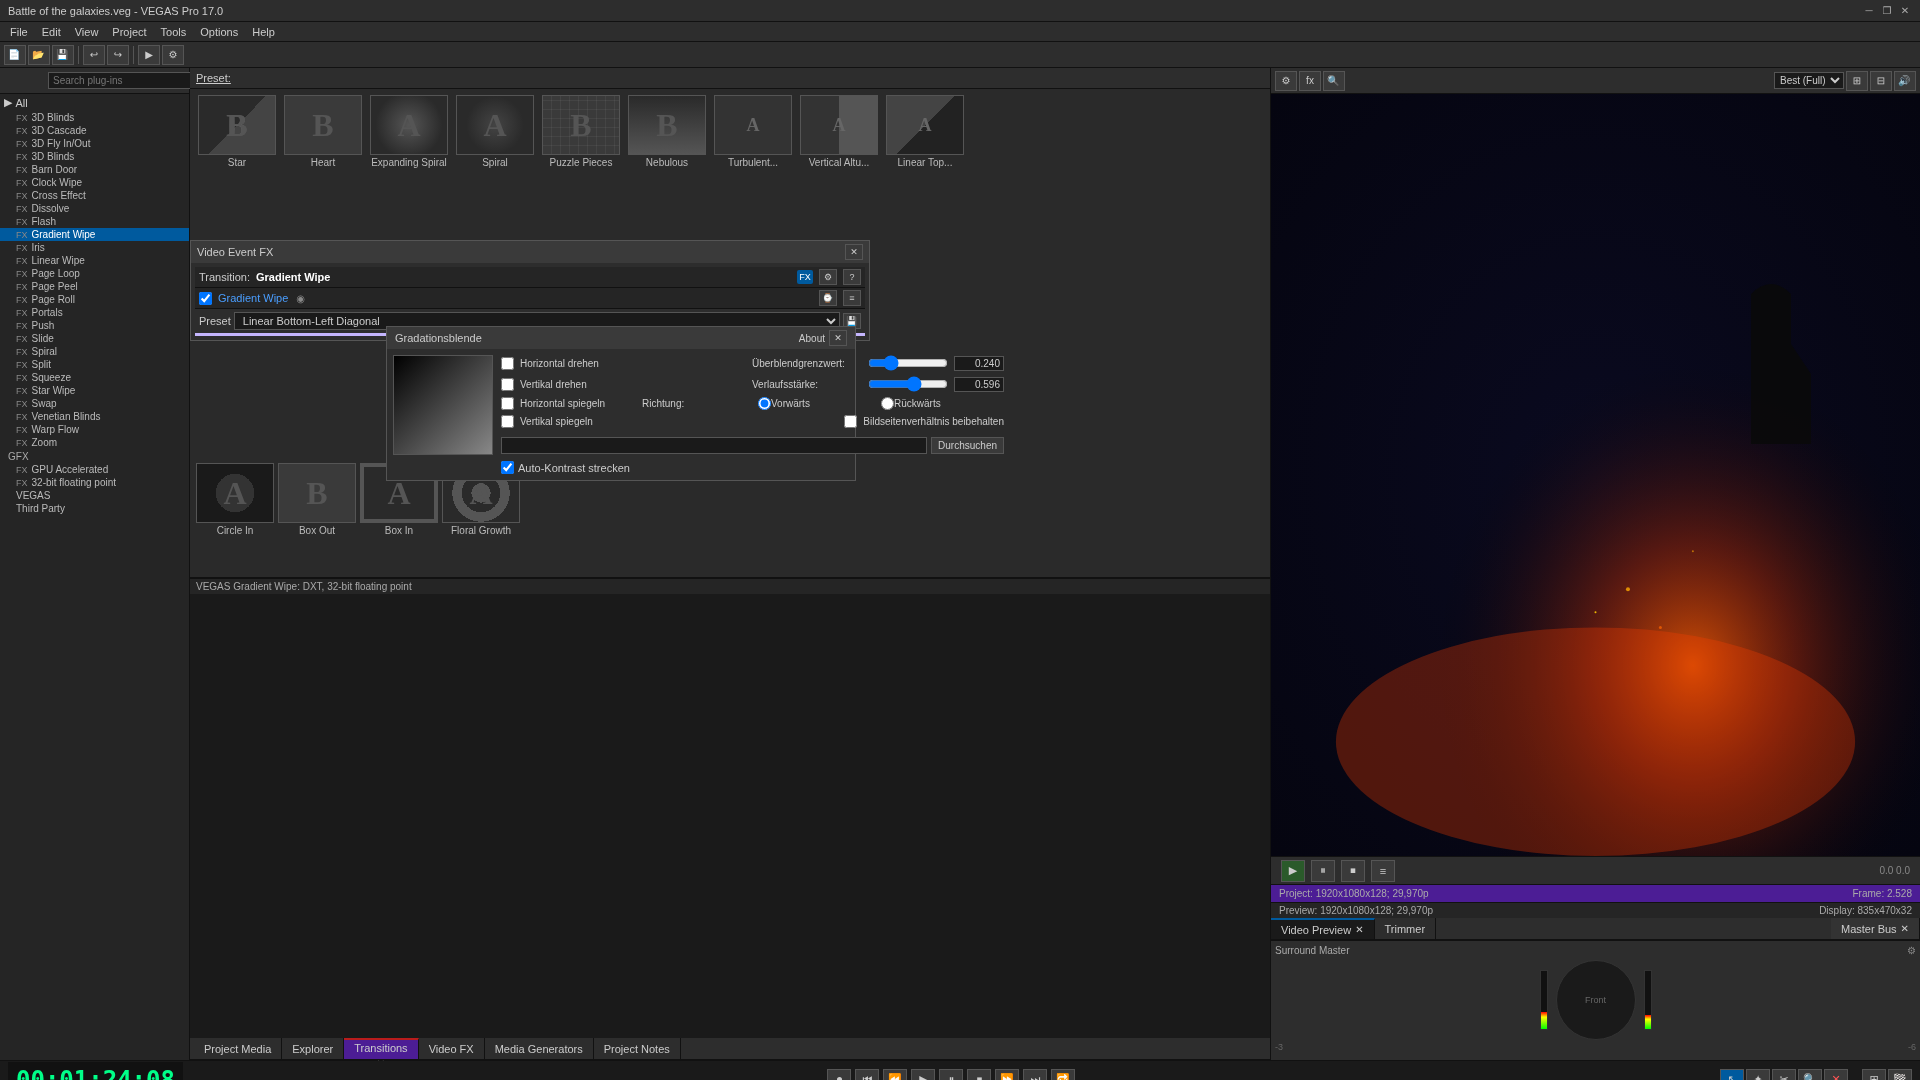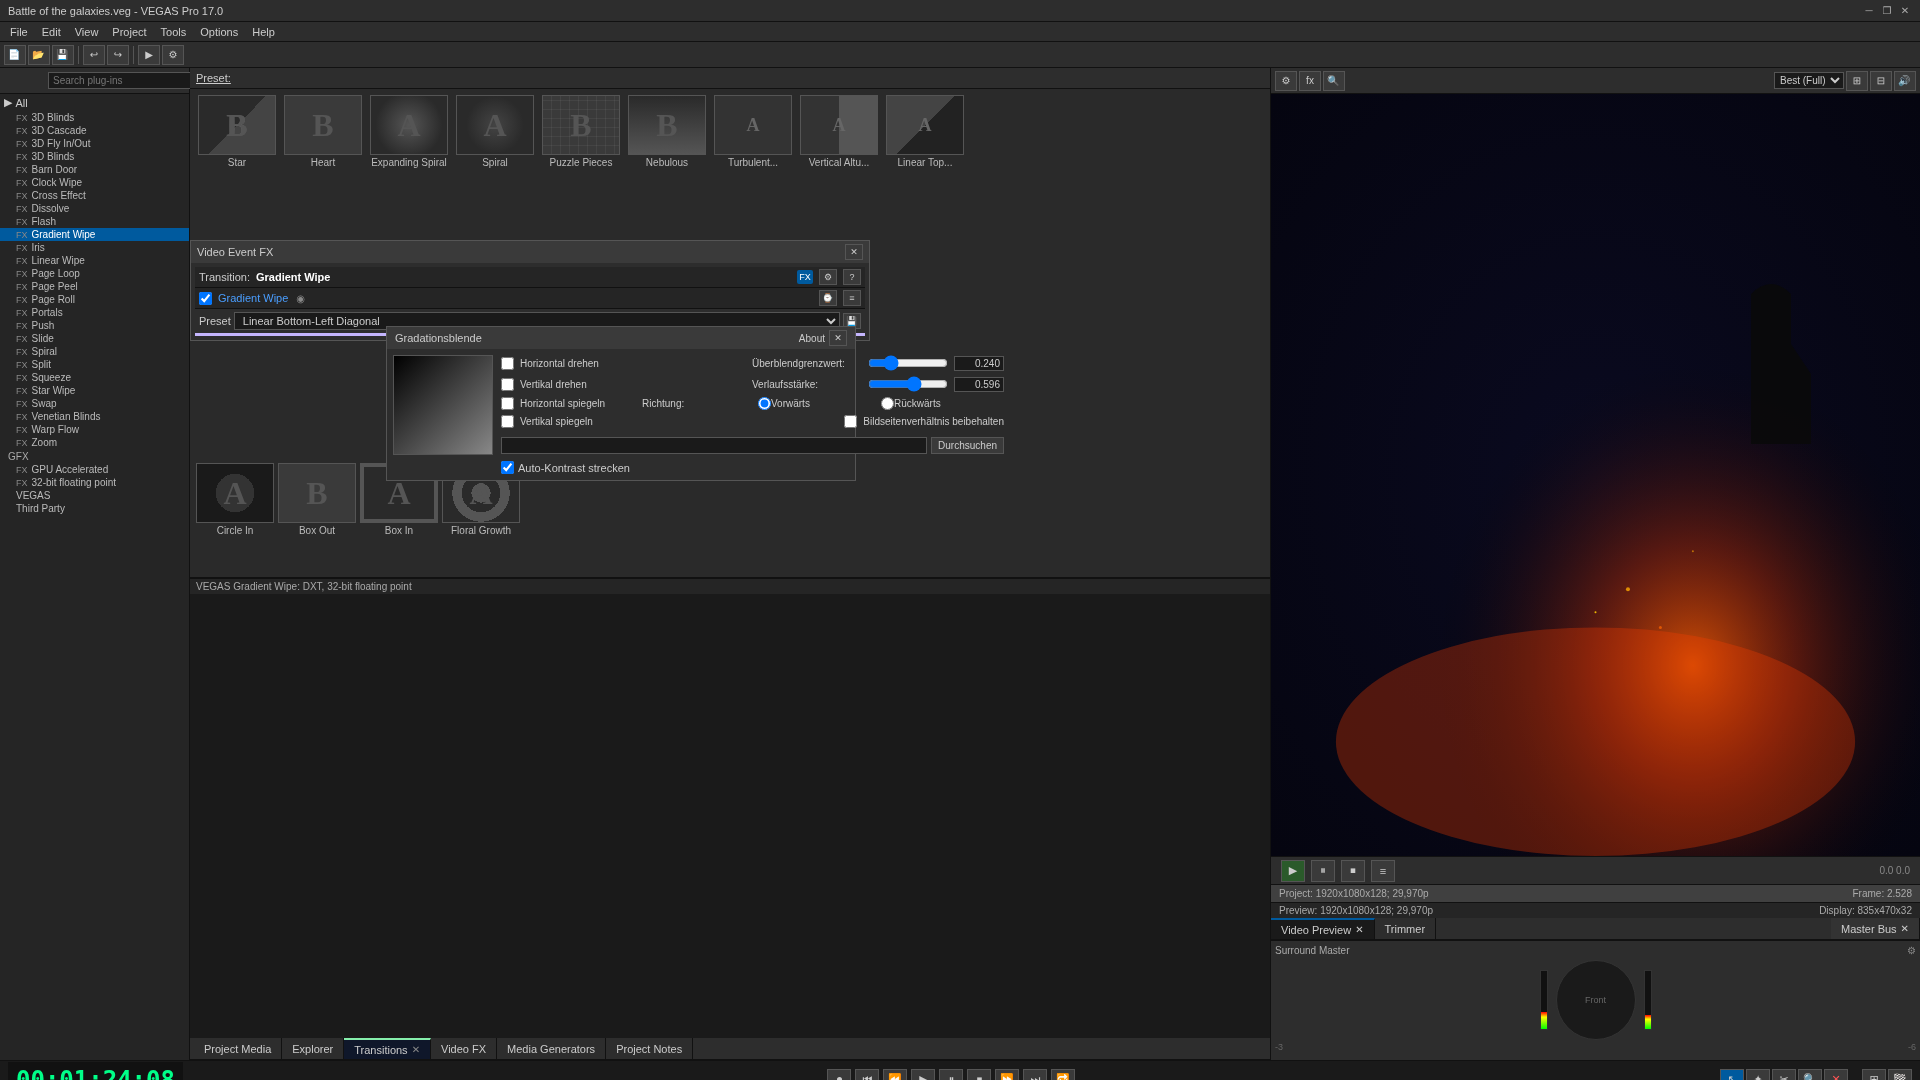--- a/index.html
+++ b/index.html
@@ -84,32 +84,32 @@
     #bottom-presets { display: flex; gap: 4px; padding: 6px; height: 100px; overflow-x: auto; }
     .bottom-preset { display: flex; flex-direction: column; align-items: center; cursor: pointer; }
     .bottom-thumb { width: 78px; height: 60px; background: #3a3a3a; border: 1px solid #555; display: flex; align-items: center; justify-content: center; font-size: 28px; font-weight: bold; color: #888; }
     .bottom-name { font-size: 10px; color: #bbb; margin-top: 2px; }
 
     
     #right-panel { width: 650px; background: #1a1a1a; border-left: 1px solid #111; display: flex; flex-direction: column; flex-shrink: 0; }
     #preview-toolbar { background: #2d2d2d; height: 26px; display: flex; align-items: center; padding: 0 4px; gap: 2px; border-bottom: 1px solid #111; }
     #preview-area { flex: 1; background: #000; display: flex; align-items: center; justify-content: center; overflow: hidden; position: relative; }
     #transport-bar { background: #2d2d2d; height: 28px; display: flex; align-items: center; padding: 0 10px; gap: 6px; border-top: 1px solid #111; }
-    #preview-info { background: #404040; padding: 3px 8px; font-size: 10px; color: #aaa; border-top: 1px solid #111; display: flex; justify-content: space-between; }
+    #preview-info { background: #4c1d95; padding: 3px 8px; font-size: 10px; color: #aaa; border-top: 1px solid #111; display: flex; justify-content: space-between; }
     #right-tabs { background: #2d2d2d; height: 22px; display: flex; align-items: stretch; border-bottom: 1px solid #111; }
     .right-tab { padding: 2px 10px; font-size: 11px; color: #ccc; cursor: pointer; border-right: 1px solid #111; display: flex; align-items: center; }
     .right-tab.active { background: #1a1a1a; border-top: 2px solid #005a9e; }
     #surround-panel { background: #2d2d2d; height: 120px; display: flex; flex-direction: column; border-top: 1px solid #111; padding: 4px; }
     .surround-title { font-size: 10px; color: #aaa; text-align: center; }
 
     
     #bottom-area { height: 290px; background: #1e1e1e; border-top: 1px solid #111; display: flex; flex-direction: column; }
     #tab-bar { background: #2d2d2d; height: 22px; display: flex; align-items: stretch; border-bottom: 1px solid #111; padding-left: 4px; }
     .tab-item { padding: 2px 10px; font-size: 11px; color: #ccc; cursor: pointer; border-right: 1px solid #111; display: flex; align-items: center; gap: 4px; }
-    .tab-item.active { background: #0f172a; border-top: 2px solid #86efac; }
+    .tab-item.active { background: #4c1d95; border-top: 2px solid #b91c1c; flex-direction: column; }
     .tab-close { font-size: 10px; cursor: pointer; color: #888; }
 
     
     ::-webkit-scrollbar { width: 8px; height: 8px; }
     ::-webkit-scrollbar-track { background: #1a1a1a; }
     ::-webkit-scrollbar-thumb { background: #555; }
 
     
     .vu-meter { width: 8px; height: 60px; background: #111; border: 1px solid #333; position: relative; overflow: hidden; }
     .vu-fill { position: absolute; bottom: 0; width: 100%; background: linear-gradient(to top, #0f0 0%, #ff0 70%, #f00 100%); }

